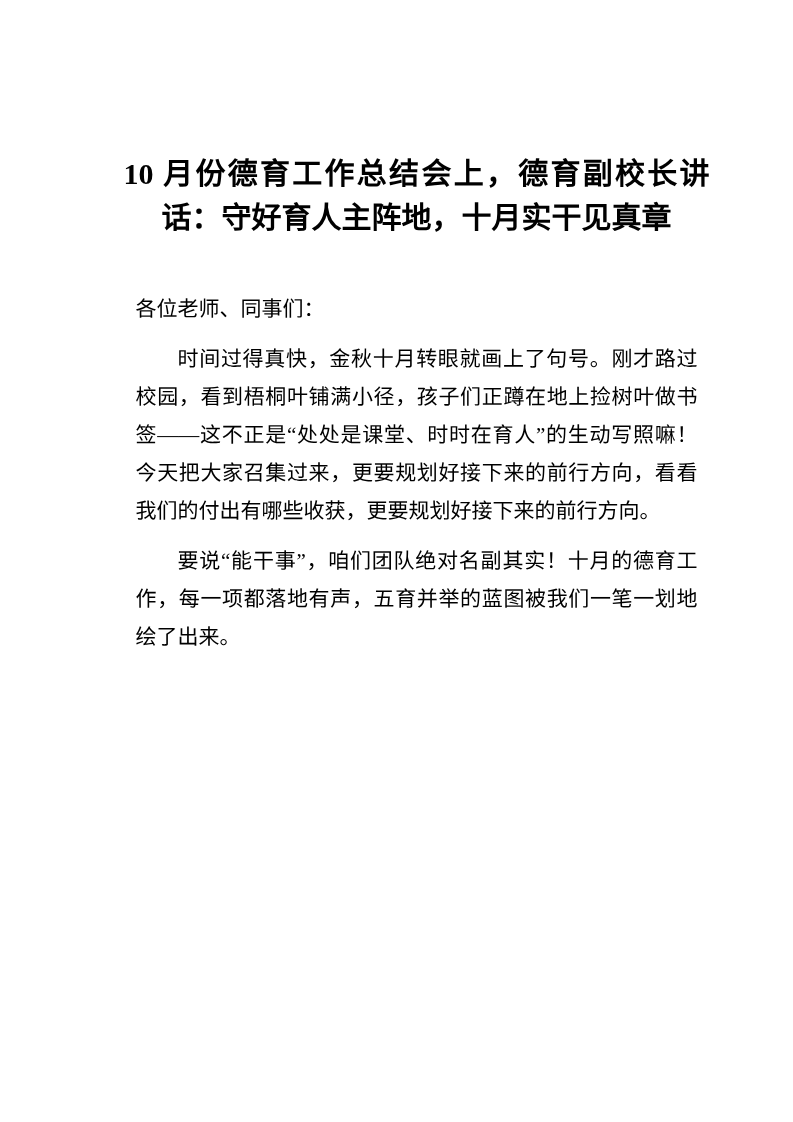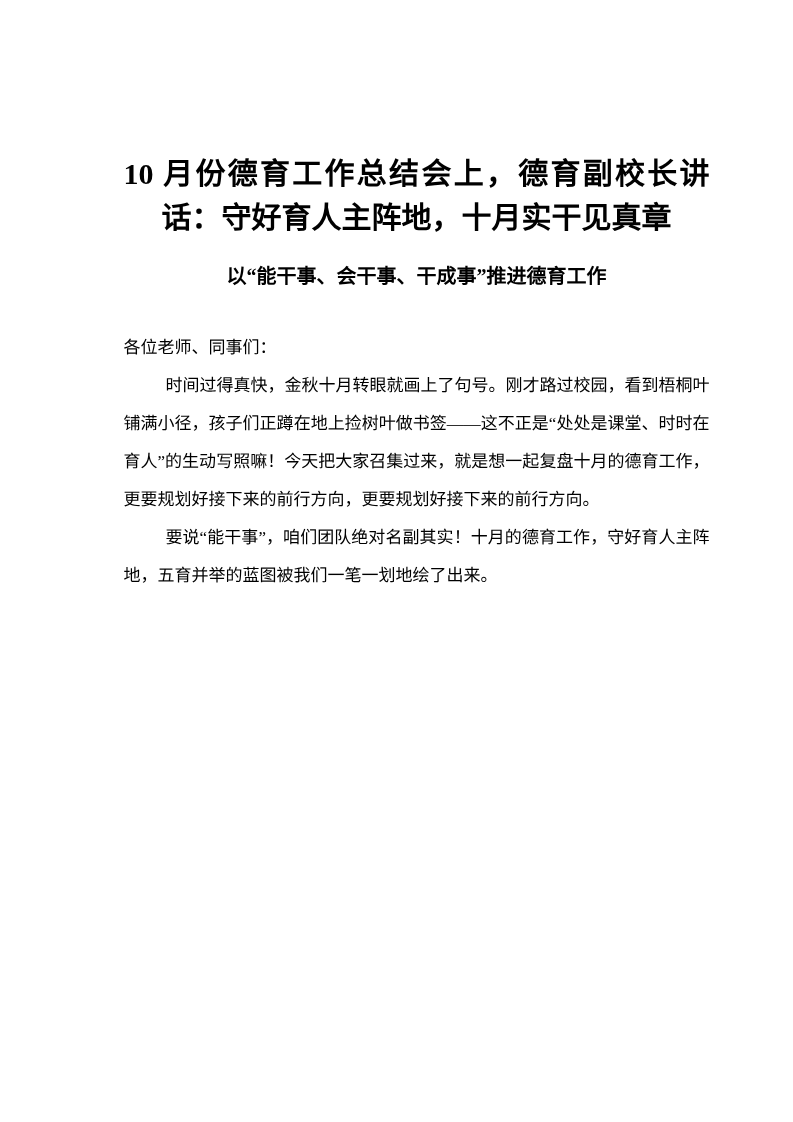--- a/index.html
+++ b/index.html
@@ -53,22 +53,22 @@
     text-align: center;
     font-family: "Liberation Serif", "DejaVu Serif", serif;
   }
 
   
   .body-block {
     padding-top: 38px;
   }
 
   p.para {
-    margin: 0;
-    font-size: 17px;
+    margin: 12px;
+    font-size: 21px;
     line-height: 38px;
     text-align: justify;
     text-justify: inter-ideograph;
     word-break: break-all;
     font-family: "Liberation Serif", "DejaVu Serif", serif;
     font-weight: normal;
   }
 
   p.indent {
     text-indent: 42px;
@@ -84,27 +84,26 @@
   }
 </style>
 </head>
 <body>
 
 <div class="page">
   <div class="content">
 
     <h1 class="doc-title">10 月份德育工作总结会上，德育副校长讲话：守好育人主阵地，十月实干见真章</h1>
 
-    <h2 class="doc-subtitle">以“能干事、会干事、干成事”推进德育工作</h2>
 
     <div class="body-block">
 
       <p class="para noindent">各位老师、同事们：</p>
 
 
       <div>
-          <p class="para indent">时间过得真快，金秋十月转眼就画上了句号。刚才路过校园，看到梧桐叶铺满小径，孩子们正蹲在地上捡树叶做书签——这不正是“处处是课堂、时时在育人”的生动写照嘛！今天把大家召集过来，就是想一起复盘十月的德育工作，更要规划好接下来的前行方向，更要规划好接下来的前行方向。</p>
-          <p class="para indent">要说“能干事”，咱们团队绝对名副其实！十月的德育工作，守好育人主阵地，五育并举的蓝图被我们一笔一划地绘了出来。</p>
+          <p class="para indent">时间过得真快，金秋十月转眼就画上了句号。刚才路过校园，看到梧桐叶铺满小径，孩子们正蹲在地上捡树叶做书签——这不正是“处处是课堂、时时在育人”的生动写照嘛！今天把大家召集过来，更要规划好接下来的前行方向，看看我们的付出有哪些收获，更要规划好接下来的前行方向。</p>
+          <p class="para indent">要说“能干事”，咱们团队绝对名副其实！十月的德育工作，每一项都落地有声，五育并举的蓝图被我们一笔一划地绘了出来。</p>
         </div>
 
     </div>
   </div>
 </div>
 
 </body></html>

